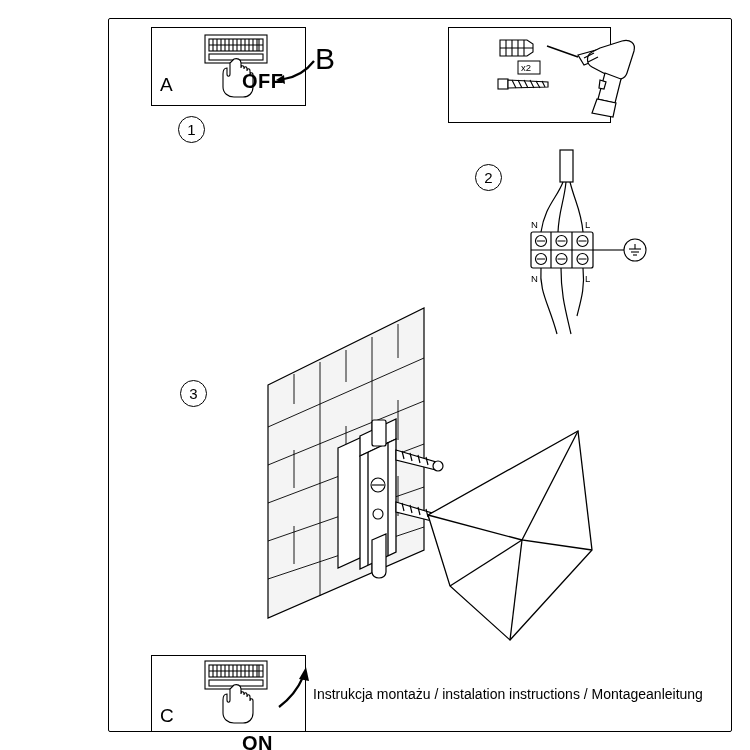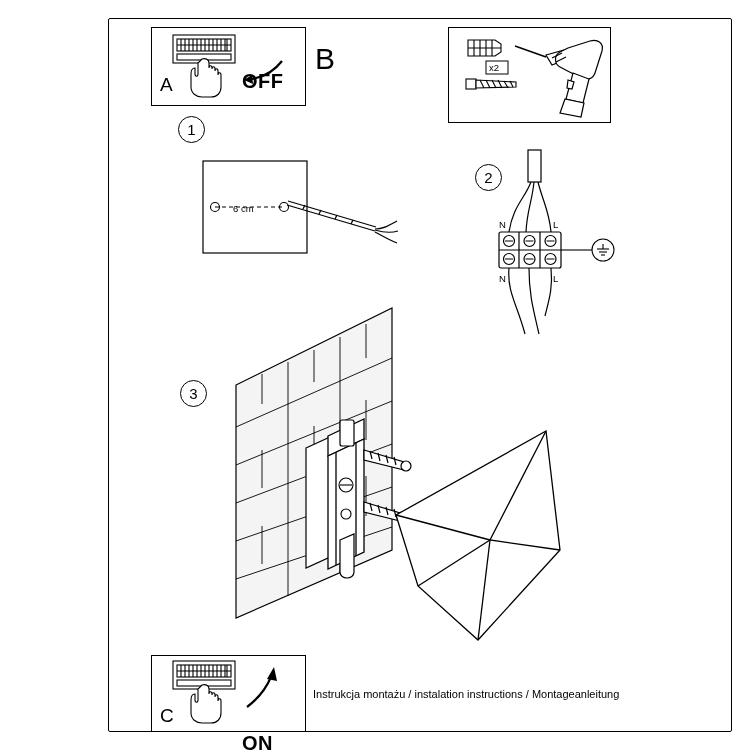--- a/index.html
+++ b/index.html
@@ -63,25 +63,25 @@
     display: flex;
     align-items: center;
     justify-content: center;
     font-size: 15px;
     background: #fff;
   }
   .footer-text {
     position: absolute;
     left: 313px;
     top: 688px;
-    font-size: 11px;
+    font-size: 14px;
     line-height: 13px;
   }
   svg { display: block; }
-  .svgwrap { position: absolute; }
+  .svgwrap { position: absolute; padding-left: 32px; }
 </style>
 </head>
 <body>
 
 <div id="sheet">
 
   <div class="frame"></div>
 
   <div class="box" style="left:151px; top:27px; width:155px; height:79px;"></div>
 
@@ -164,46 +164,20 @@
         <path d="M120 53 L126 55 L124 62 L119 61 Z"></path>
 
         <line x1="104" y1="31" x2="114" y2="26"></line>
         <line x1="108" y1="35" x2="118" y2="30"></line>
       </g>
     </svg>
   </div>
 
   <div class="circ-num" style="left:178px; top:116px;">1</div>
 
-  <div class="svgwrap" style="left:195px; top:155px;">
-    <svg width="220" height="115" viewBox="0 0 220 115">
-
-      <rect x="8" y="6" width="104" height="92" fill="none" stroke="#000" stroke-width="1.2"></rect>
-
-      <circle cx="20" cy="52" r="4.5" fill="none" stroke="#000" stroke-width="1.1"></circle>
-      <circle cx="89" cy="52" r="4.5" fill="none" stroke="#000" stroke-width="1.1"></circle>
-
-      <line x1="20" y1="52" x2="89" y2="52" stroke="#000" stroke-width="1" stroke-dasharray="4 3"></line>
-      <text x="38" y="57" font-family="Liberation Sans, sans-serif" font-size="9.5" fill="#000">6 cm</text>
-
-      <g stroke="#000" fill="none" stroke-width="1.2">
-        <line x1="92" y1="50" x2="180" y2="76"></line>
-        <line x1="93" y1="46" x2="181" y2="72"></line>
-
-        <line x1="108" y1="54" x2="110" y2="50"></line>
-        <line x1="124" y1="59" x2="126" y2="55"></line>
-        <line x1="140" y1="64" x2="142" y2="60"></line>
-        <line x1="156" y1="69" x2="158" y2="65"></line>
-
-        <path d="M180 74 C190 74 194 70 202 66"></path>
-        <path d="M180 75 C190 78 196 78 203 76"></path>
-        <path d="M180 77 C189 82 196 86 202 88"></path>
-      </g>
-    </svg>
-  </div>
 
   <div class="circ-num" style="left:475px; top:164px;">2</div>
 
   <div class="svgwrap" style="left:495px; top:148px;">
     <svg width="130" height="200" viewBox="0 0 130 200">
 
       <rect x="33" y="2" width="13" height="32" fill="none" stroke="#000" stroke-width="1.2"></rect>
 
       <g stroke="#000" fill="none" stroke-width="1.2">
         <path d="M36 34 C30 50 18 58 14 84"></path>

